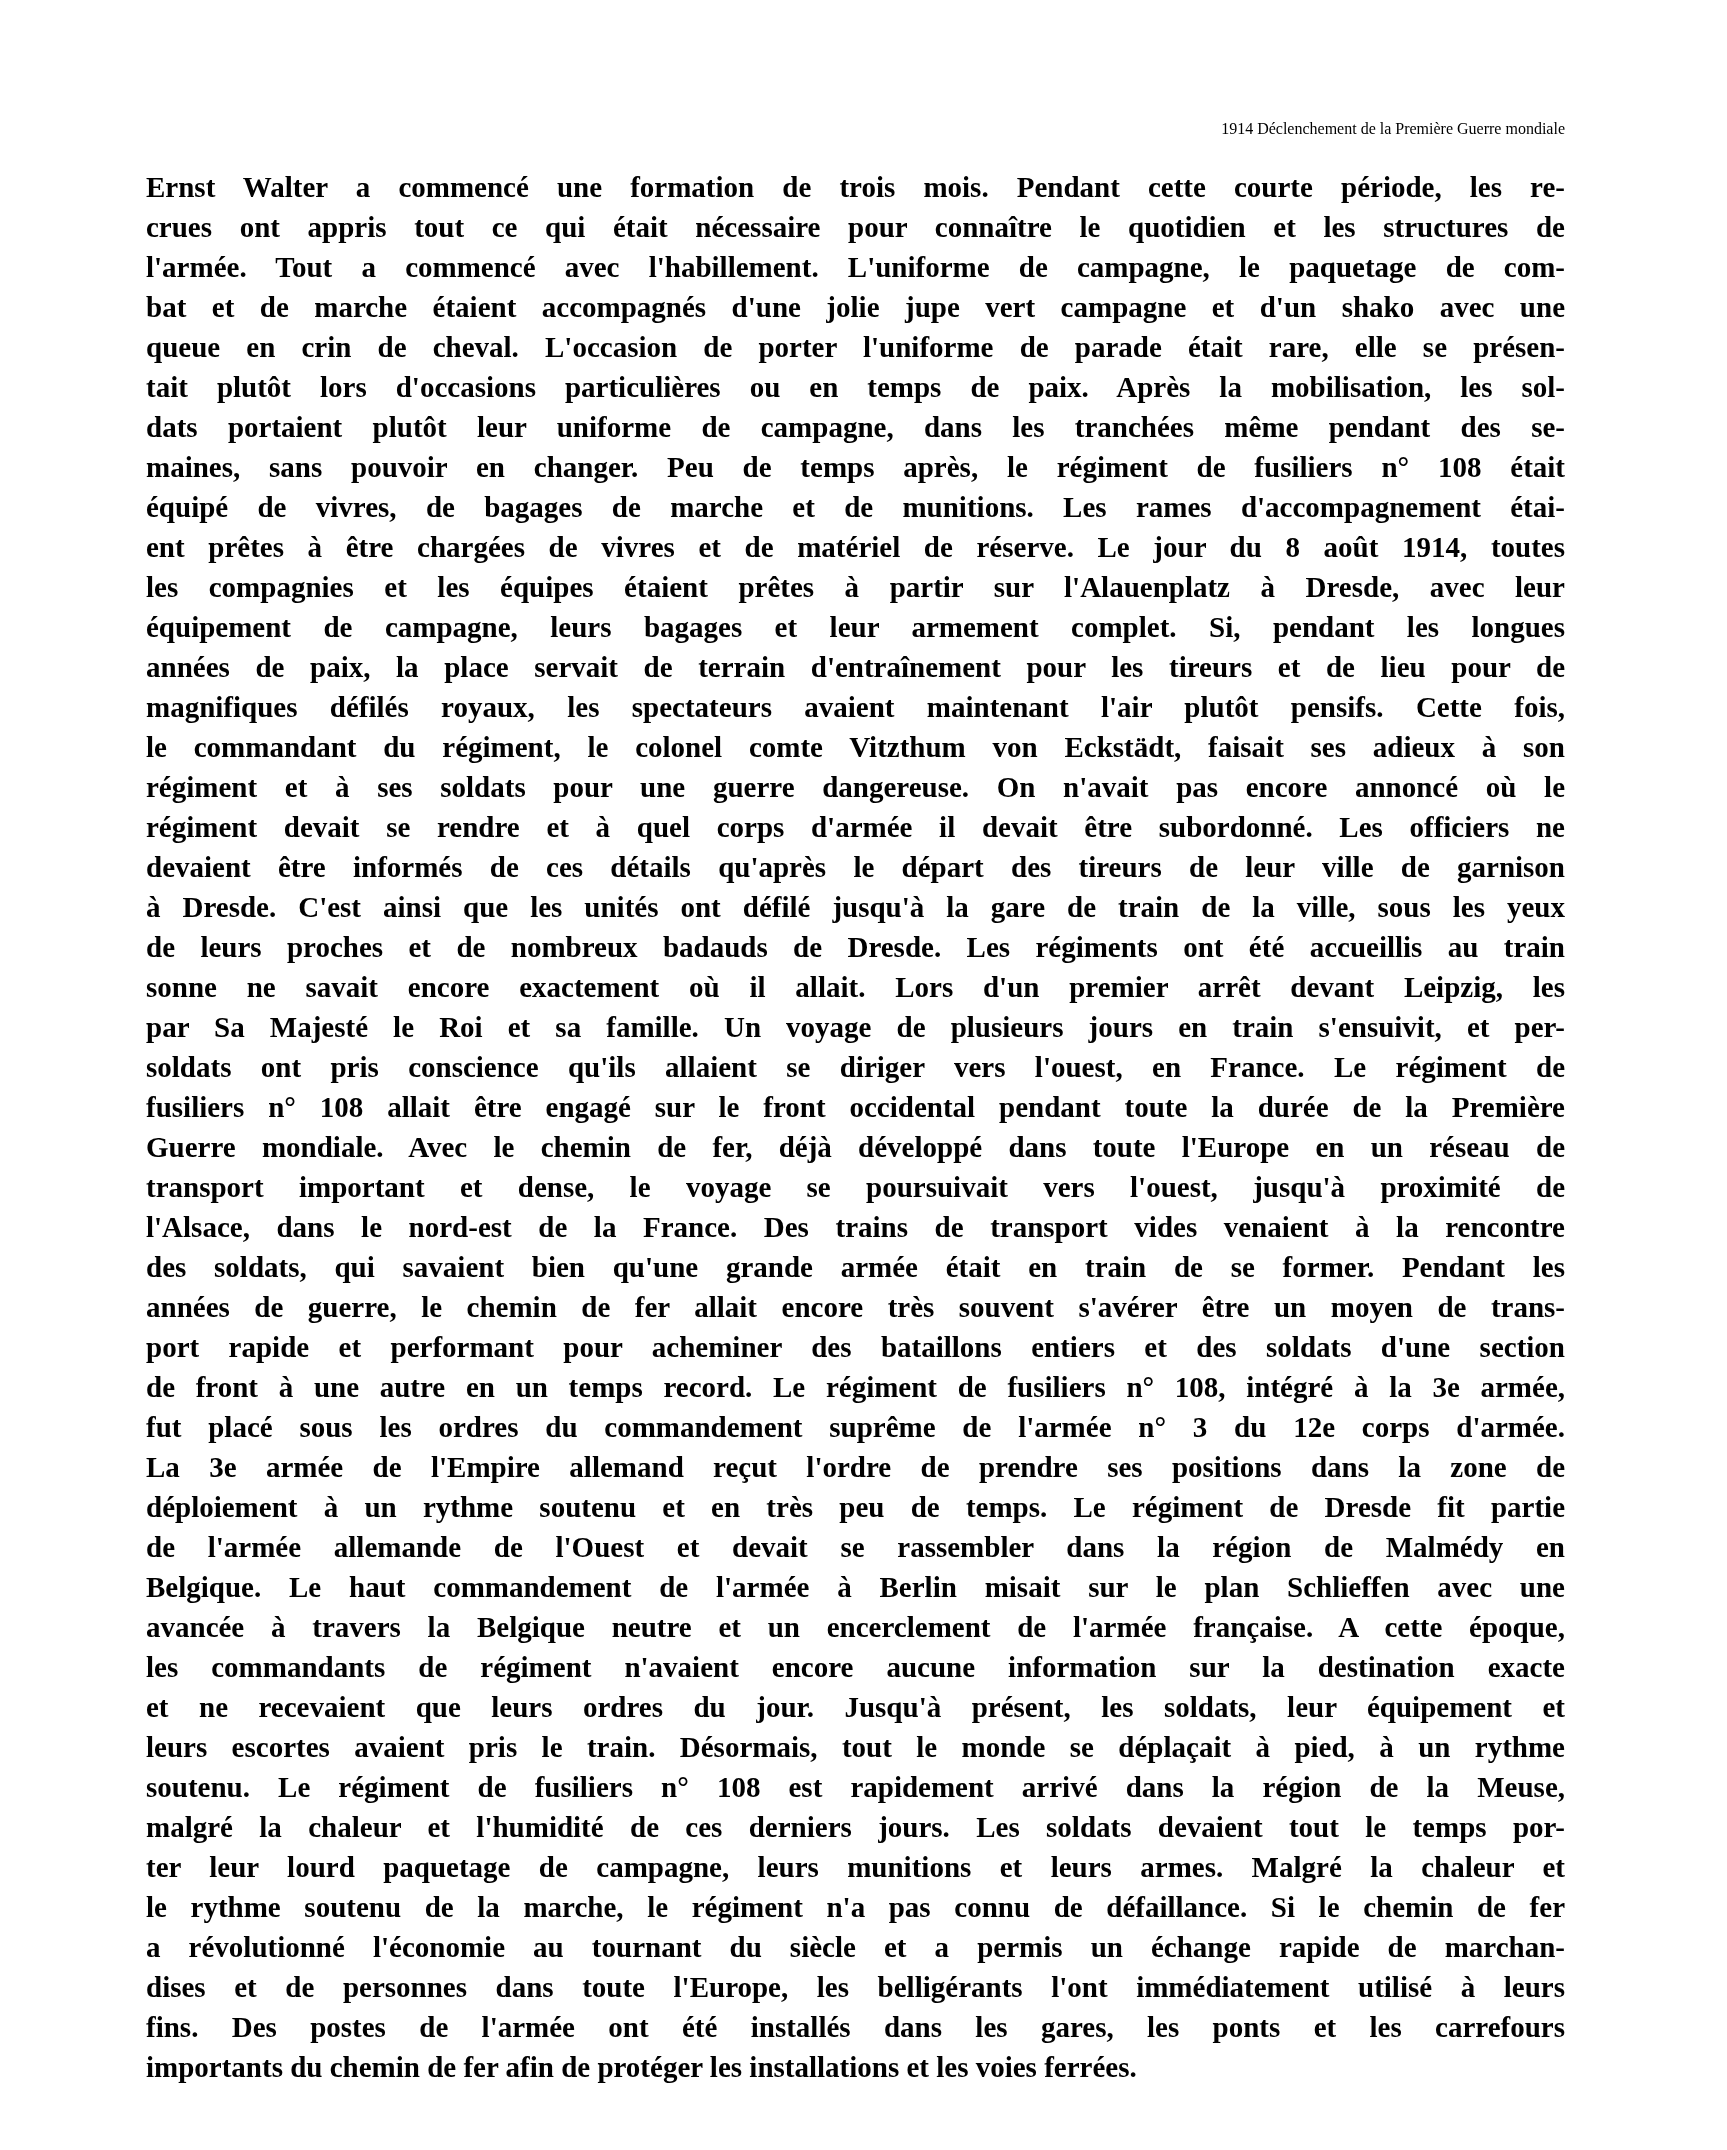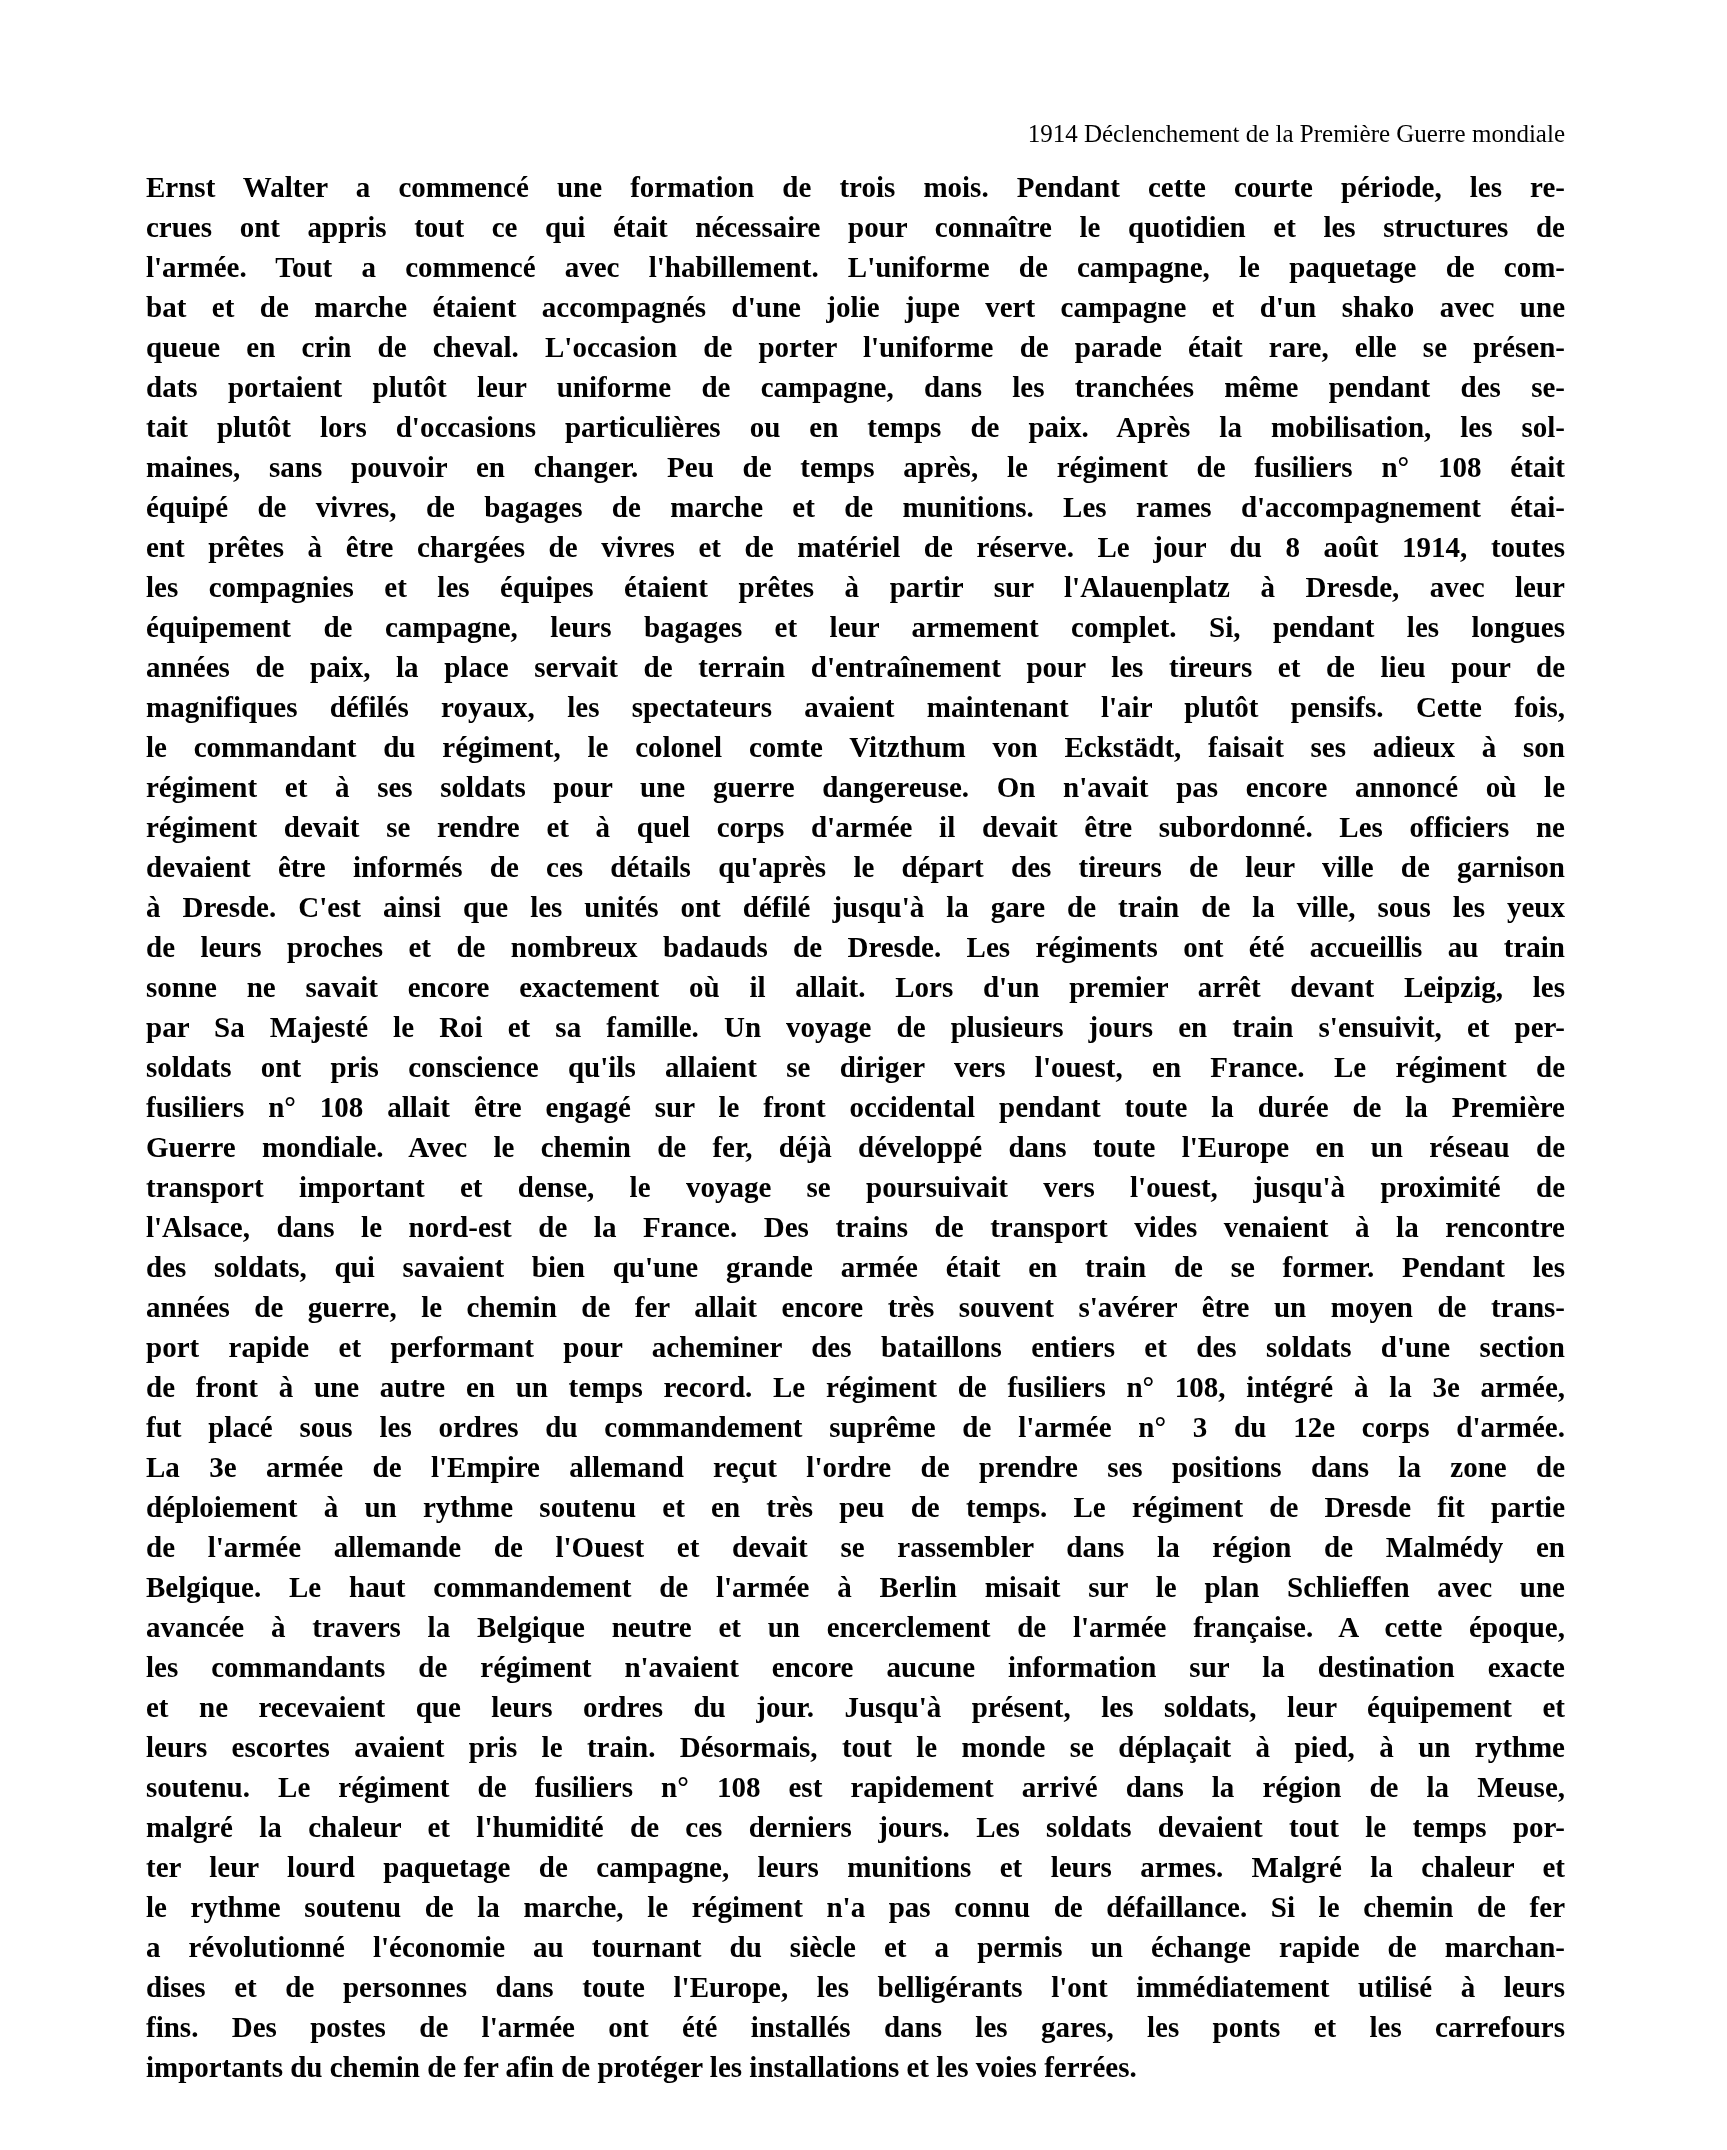--- a/index.html
+++ b/index.html
@@ -16,21 +16,21 @@
     font-family: "Liberation Serif", "DejaVu Serif", serif;
     margin: 0 auto;
     overflow: hidden;
   }
   .running-header {
     position: absolute;
     top: 120px;
     left: 146px;
     width: 1419px;
     text-align: right;
-    font-size: 25px;
+    font-size: 16px;
     line-height: 1.15;
     white-space: nowrap;
   }
   .body-text {
     position: absolute;
     top: 167px;
     left: 146px;
     width: 1419px;
     font-size: 29px;
     font-weight: bold;
@@ -55,22 +55,22 @@
 
   <div class="running-header">1914 Déclenchement de la Première Guerre mondiale</div>
 
   <div class="body-text">
 
   <div class="text-line">Ernst Walter a commencé une formation de trois mois. Pendant cette courte période, les re-</div>
       <div class="text-line">crues ont appris tout ce qui était nécessaire pour connaître le quotidien et les structures de</div>
       <div class="text-line">l'armée. Tout a commencé avec l'habillement. L'uniforme de campagne, le paquetage de com-</div>
       <div class="text-line">bat et de marche étaient accompagnés d'une jolie jupe vert campagne et d'un shako avec une</div>
       <div class="text-line">queue en crin de cheval. L'occasion de porter l'uniforme de parade était rare, elle se présen-</div>
+      <div class="text-line">tait plutôt lors d'occasions particulières ou en temps de paix. Après la mobilisation, les sol-</div>
       <div class="text-line">dats portaient plutôt leur uniforme de campagne, dans les tranchées même pendant des se-</div>
-      <div class="text-line">tait plutôt lors d'occasions particulières ou en temps de paix. Après la mobilisation, les sol-</div>
       <div class="text-line">maines, sans pouvoir en changer. Peu de temps après, le régiment de fusiliers n° 108 était</div>
       <div class="text-line">équipé de vivres, de bagages de marche et de munitions. Les rames d'accompagnement étai-</div>
       <div class="text-line">ent prêtes à être chargées de vivres et de matériel de réserve. Le jour du 8 août 1914, toutes</div>
       <div class="text-line">les compagnies et les équipes étaient prêtes à partir sur l'Alauenplatz à Dresde, avec leur</div>
       <div class="text-line">équipement de campagne, leurs bagages et leur armement complet. Si, pendant les longues</div>
       <div class="text-line">années de paix, la place servait de terrain d'entraînement pour les tireurs et de lieu pour de</div>
       <div class="text-line">magnifiques défilés royaux, les spectateurs avaient maintenant l'air plutôt pensifs. Cette fois,</div>
       <div class="text-line">le commandant du régiment, le colonel comte Vitzthum von Eckstädt, faisait ses adieux à son</div>
       <div class="text-line">régiment et à ses soldats pour une guerre dangereuse. On n'avait pas encore annoncé où le</div>
       <div class="text-line">régiment devait se rendre et à quel corps d'armée il devait être subordonné. Les officiers ne</div>

